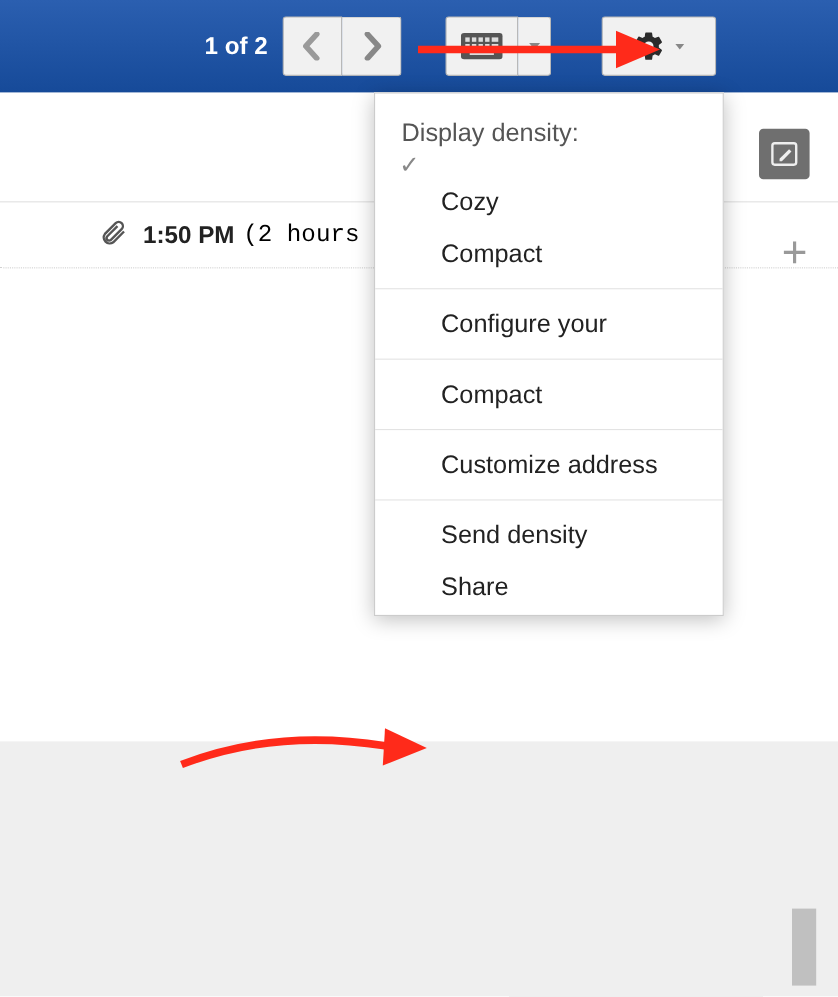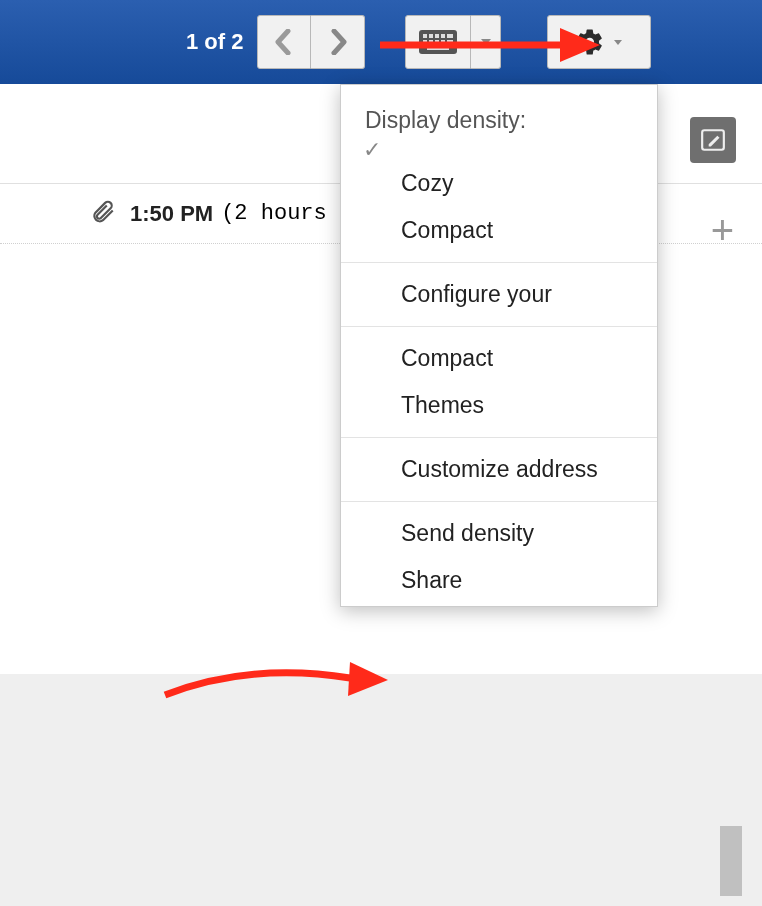--- a/index.html
+++ b/index.html
@@ -276,23 +276,20 @@
     <span>Compact</span>
   </div>
   <hr>
   <div class="item">
     <span>Configure your</span>
   </div>
   <hr>
   <div class="item">
     <span>Compact</span>
   </div>
-  <div class="item">
-    <span>Themes</span>
-  </div>
   <hr>
   <div class="item">
     <span>Customize address</span>
   </div>
   <hr>
   <div class="item">
     <span>Send density</span>
   </div>
   <div class="item">
     <span>Share</span>

